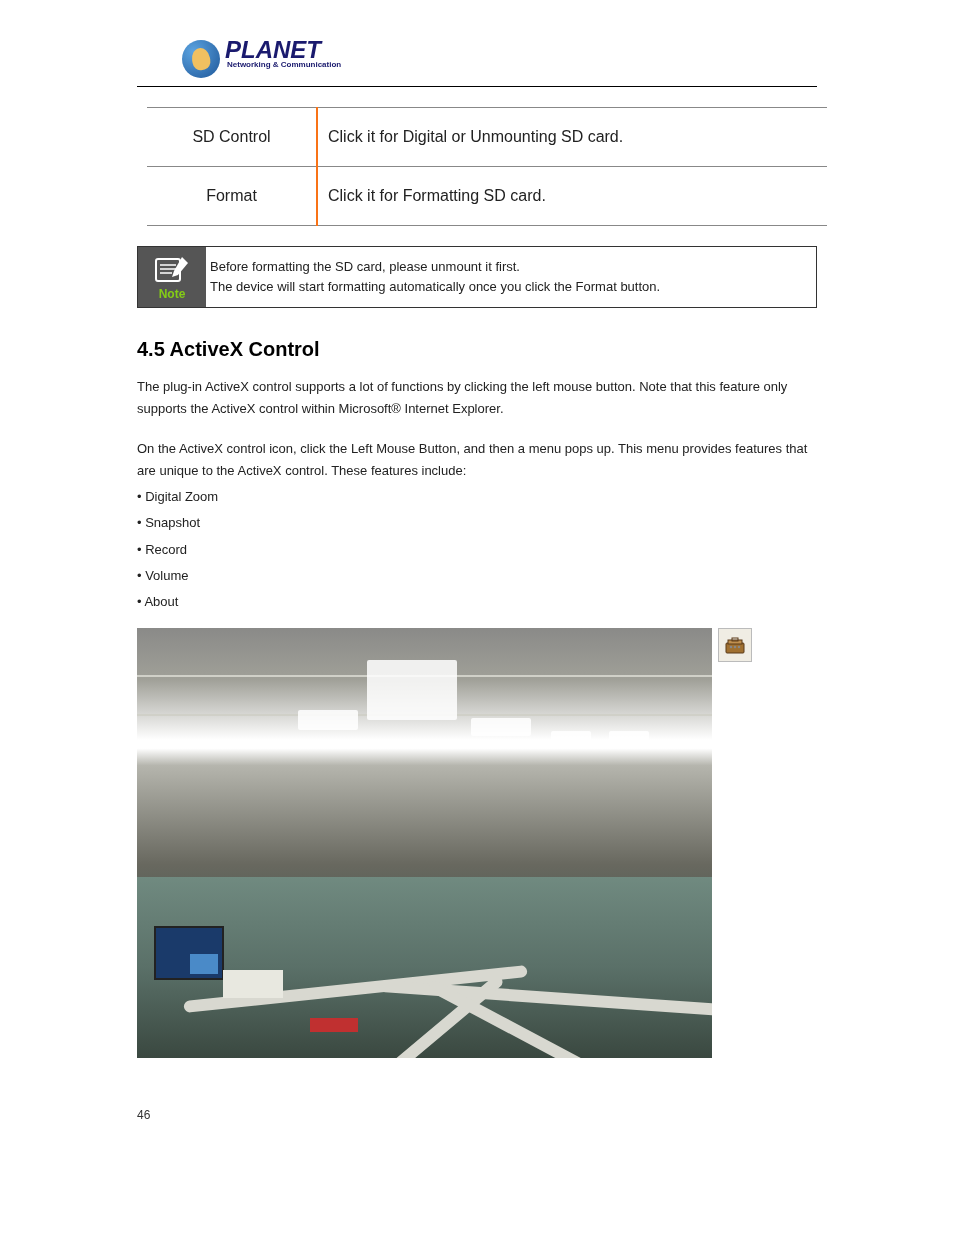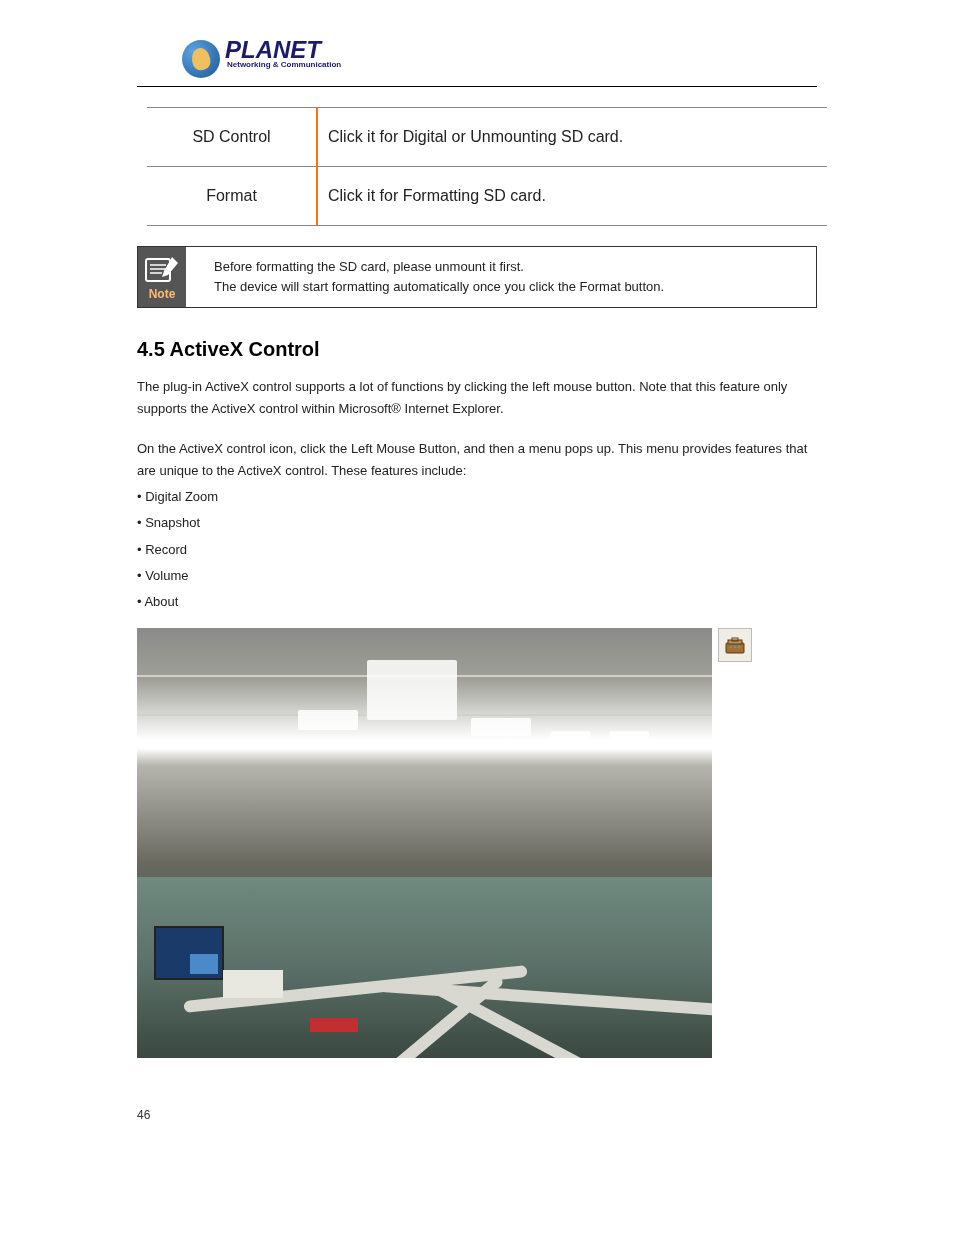--- a/index.html
+++ b/index.html
@@ -77,41 +77,41 @@
       width: 25%;
       border-right: 2px solid #f97316;
       text-align: center;
     }
     .note-box {
       display: flex;
       border: 1px solid #333;
       margin: 20px 0 30px 0;
     }
     .note-icon {
-      width: 48px;
+      width: 68px;
       background: #555;
-      color: #fdba74;
+      color: #84cc16;
       text-align: center;
       display: flex;
       flex-direction: column;
       justify-content: center;
       align-items: center;
       padding: 6px 4px;
     }
     .note-icon-svg {
       width: 40px;
       height: 32px;
       margin-bottom: 2px;
     }
     .note-label {
       font-size: 12px;
       font-weight: bold;
     }
     .note-text {
-      padding: 10px 28px;
+      padding: 10px 4px;
       font-size: 13px;
       line-height: 1.5;
       color: #222;
     }
     .section-heading {
       font-size: 20px;
       font-weight: bold;
       margin: 25px 0 15px 0;
       color: #000;
     }

